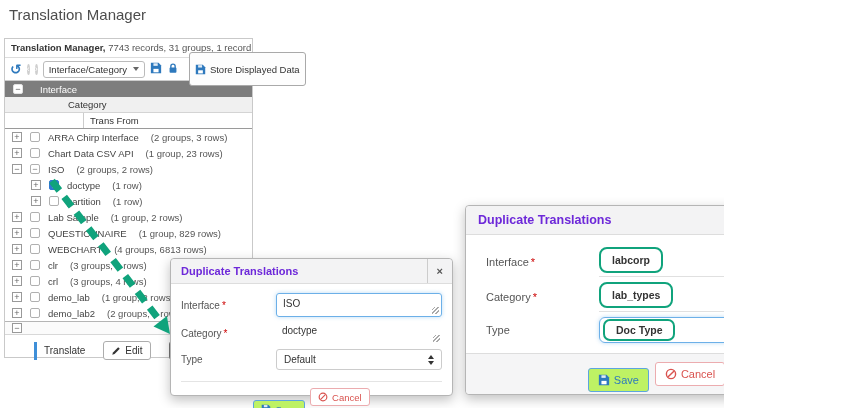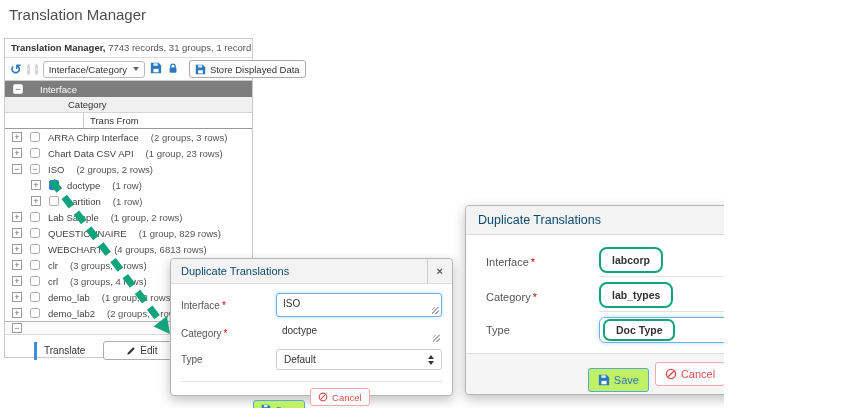--- a/index.html
+++ b/index.html
@@ -17,48 +17,48 @@
     border:1px solid #c9c9c9; background:#fff; font-size:9.5px; color:#444;
   }
   .status-bar { height:19px; line-height:18px; padding:0 6px; border-bottom:1px solid #ddd; color:#555; white-space:nowrap; overflow:hidden; }
   .status-bar b { color:#333; }
   .toolbar { height:23px; display:flex; align-items:center; gap:5px; padding:0 5px; border-bottom:1px solid #ccc; white-space:nowrap; }
   .icon-refresh { color:#2e79bd; font-size:14px; font-weight:bold; line-height:12px; }
   .nav-circle { width:11px; height:11px; border-radius:50%; background:#cfcfcf; color:#fff; font-size:9px; line-height:10px; text-align:center; }
   .view-select { display:flex; align-items:center; border:1px solid #bbb; border-radius:3px; height:17px; padding:0 5px; gap:6px; background:#fff; color:#333; }
   .caret-down { width:0; height:0; border-left:3.5px solid transparent; border-right:3.5px solid transparent; border-top:4px solid #666; }
   .tb-sep { width:6px; }
-  .store-btn { display:flex; align-items:center; gap:4px; border:1px solid #a9a9a9; border-radius:3px; background:#fdfdfd; height:18px; padding:0 5px; color:#333; font-size:9.5px; white-space:nowrap; }
+  .store-btn { display:flex; align-items:center; gap:4px; border:1px solid #a9a9a9; border-radius:3px; background:#fdfdfd; height:18px; padding:16px 5px; color:#333; font-size:9.5px; white-space:nowrap; }
 
   .hdr-iface { height:16px; background:#7d7d7d; color:#fff; display:flex; align-items:center; gap:17px; padding-left:8px; }
   .collapse-box { width:10px; height:10px; background:#fff; border:1px solid #e2e2e2; border-radius:2px; color:#555; font-size:9px; line-height:8px; text-align:center; }
   .hdr-cat { height:16px; background:#f0f0f0; border-bottom:1px solid #d4d4d4; line-height:15px; padding-left:63px; color:#333; }
   .hdr-tf { height:16px; background:#fff; border-bottom:1px solid #9a9a9a; display:flex; align-items:center; }
   .hdr-tf .cell-spacer { width:79px; height:100%; border-right:1px solid #ccc; }
   .hdr-tf .tf-label { padding-left:6px; color:#333; }
 
   .trow { height:16px; display:flex; align-items:center; gap:8px; padding-left:7px; background:#fff; white-space:nowrap; }
   .trow.child { padding-left:26px; }
   .expander { width:10px; height:10px; border:1px solid #999; background:#fff; color:#666; font-size:9px; line-height:8px; text-align:center; flex:0 0 auto; }
   .cb { width:10px; height:10px; border:1px solid #b0b0b0; border-radius:2px; background:#fff; flex:0 0 auto; text-align:center; }
   .cb-on { background:#2f78d2; border-color:#2f78d2; color:#fff; font-size:8px; line-height:10px; }
   .cb-mixed { color:#777; font-size:9px; line-height:8px; }
   .row-text { color:#444; }
   .row-meta { color:#555; margin-left:4px; }
 
   .collapse-row { height:14px; border-top:1px solid #b5b5b5; border-bottom:1px solid #d8d8d8; background:#fbfbfb; display:flex; align-items:center; padding-left:7px; }
   .btnbar { display:flex; align-items:center; gap:18px; padding:6px 0 0 29px; }
   .translate-wrap { border-left:3px solid #3f8fd8; padding-left:7px; font-size:10px; color:#333; line-height:18px; }
-  .pbtn { display:inline-flex; align-items:center; gap:4px; border:1px solid #adadad; border-radius:3px; background:#fff; height:19px; padding:0 22px; font-size:10px; color:#333; }
+  .pbtn { display:inline-flex; align-items:center; gap:4px; border:1px solid #adadad; border-radius:3px; background:#fff; height:19px; padding:0 7px; font-size:10px; color:#333; }
   .pbtn.duplicate { border-color:#767676; }
 
   
   .dialog { position:absolute; background:#fff; border:1px solid #b5b5b5; border-radius:4px; box-shadow:0 4px 12px rgba(0,0,0,.25); z-index:20; }
   .dlg-head { display:flex; align-items:stretch; background:#f3f3f4; border-bottom:1px solid #ddd; border-radius:4px 4px 0 0; }
-  .dlg-title { flex:1; font-weight:normal; color:#0c4a6e; }
+  .dlg-title { flex:1; font-weight:bold; color:#6d28d9; }
   .dlg-close { border-left:1px solid #ccc; color:#555; font-weight:bold; display:flex; align-items:center; }
   .fld-label { color:#555; }
   .req { color:#c00; margin-left:2px; }
   .grip { position:absolute; right:2px; bottom:2px; width:7px; height:7px;
           background:repeating-linear-gradient(135deg, transparent 0 1.6px, #a9a9a9 1.6px 2.6px); }
   .updown { display:flex; flex-direction:column; gap:2px; }
   .updown i { width:0; height:0; border-left:3.5px solid transparent; border-right:3.5px solid transparent; }
   .updown .up { border-bottom:4px solid #333; }
   .updown .down { border-top:4px solid #333; }
   .btn-save { display:inline-flex; align-items:center; gap:4px; border:1px solid #5da5de; border-radius:3px; background:#bef264; color:#2e79bd;margin-top:12px; }

